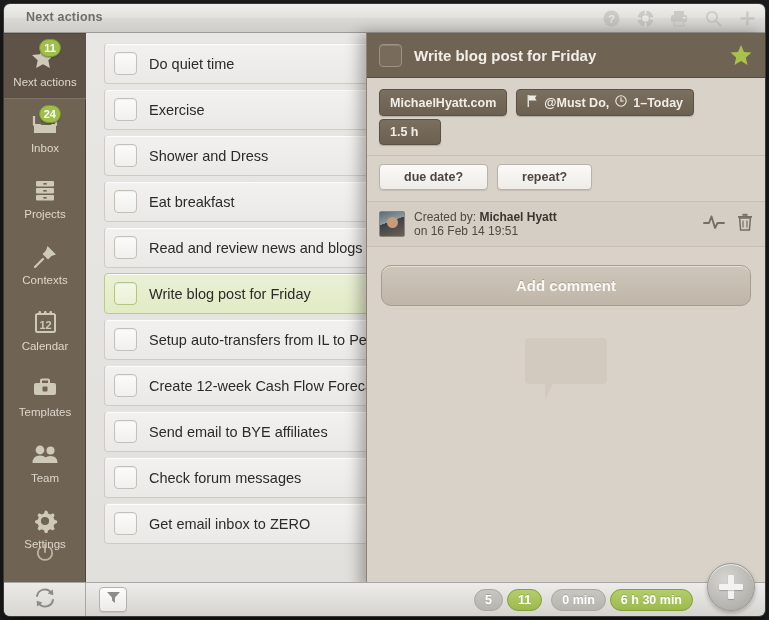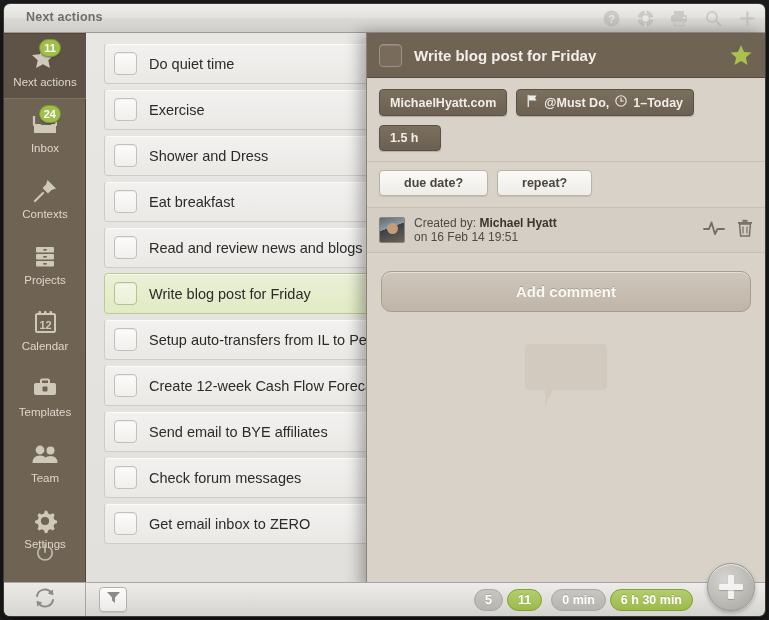--- a/index.html
+++ b/index.html
@@ -111,21 +111,21 @@
     border-bottom:1px solid #564b3f;
   }
   #detail-head .chk2 {
     width:23px; height:23px; border-radius:4px;
     background:#786b5b; border:1px solid #9d9284; margin-right:12px;
     box-shadow:0 1px 0 rgba(255,255,255,.15) inset;
   }
   #detail-head .dtitle { flex:1; color:#f3efe8; font-size:15px; font-weight:bold; }
   .star { width:24px; height:24px; }
 
-  #pills { padding:11px 12px 6px 12px; display:flex; flex-wrap:wrap; gap:9px 9px; }
+  #pills { padding:11px 12px 6px 12px; display:flex; flex-wrap:wrap; gap:3px 9px; }
   .pill {
     background:linear-gradient(to bottom,#7b6f5f,#6b6051);
     border:1px solid #5c5244; border-radius:4px;
     color:#f2eee7; font-size:12.5px; font-weight:bold;
     padding:5px 10px; white-space:nowrap;
     display:flex; align-items:center; gap:6px;
     box-shadow:0 1px 1px rgba(0,0,0,.18);
   }
   #qbtns { padding:8px 12px 11px 12px; display:flex; gap:9px; border-top:1px solid #c7bfb4; margin-top:4px; }
   .qbtn {
@@ -277,40 +277,40 @@
             <path d="M4 4 L4 13 L10 13 L12 17 L20 17 L22 13 L26 13 L26 4" fill="none" stroke="#cfc9ba" stroke-width="2.2" stroke-linejoin="round"></path>
             <path d="M4 13 L4 21 L26 21 L26 13" fill="#cfc9ba"></path>
           </svg>
         <div class="badge">24</div>
       </div>
       <div class="side-label">Inbox</div>
     </div>
 
     <div class="side-item">
       <div class="side-ico">
-        <svg width="28" height="28" viewBox="0 0 28 28">
-            <path d="M16.5 3 L25 11.5 L20.5 13 L17 16.5 L11.5 11 L15 7.5 Z" fill="#cfc9ba"></path>
-            <line x1="12" y1="16" x2="4" y2="24" stroke="#cfc9ba" stroke-width="2.2" stroke-linecap="round"></line>
-          </svg>
-      </div>
-      <div class="side-label">Contexts</div>
-    </div>
-
-    <div class="side-item">
-      <div class="side-ico">
         <svg width="26" height="26" viewBox="0 0 26 26">
             <rect x="4" y="3" width="18" height="5.5" rx="1" fill="#cfc9ba"></rect>
             <rect x="11.3" y="5" width="3.4" height="1.6" fill="#6f6354"></rect>
             <rect x="4" y="10" width="18" height="5.5" rx="1" fill="#cfc9ba"></rect>
             <rect x="11.3" y="12" width="3.4" height="1.6" fill="#6f6354"></rect>
             <rect x="4" y="17" width="18" height="5.5" rx="1" fill="#cfc9ba"></rect>
             <rect x="11.3" y="19" width="3.4" height="1.6" fill="#6f6354"></rect>
           </svg>
       </div>
       <div class="side-label">Projects</div>
+    </div>
+
+    <div class="side-item">
+      <div class="side-ico">
+        <svg width="28" height="28" viewBox="0 0 28 28">
+            <path d="M16.5 3 L25 11.5 L20.5 13 L17 16.5 L11.5 11 L15 7.5 Z" fill="#cfc9ba"></path>
+            <line x1="12" y1="16" x2="4" y2="24" stroke="#cfc9ba" stroke-width="2.2" stroke-linecap="round"></line>
+          </svg>
+      </div>
+      <div class="side-label">Contexts</div>
     </div>
 
     <div class="side-item">
       <div class="side-ico">
         <svg width="27" height="27" viewBox="0 0 27 27">
             <rect x="4" y="5" width="19" height="18" rx="1.5" fill="none" stroke="#cfc9ba" stroke-width="2"></rect>
             <rect x="6.5" y="2" width="2.5" height="4" rx="1" fill="#cfc9ba"></rect>
             <rect x="12" y="2" width="2.5" height="4" rx="1" fill="#cfc9ba"></rect>
             <rect x="17.5" y="2" width="2.5" height="4" rx="1" fill="#cfc9ba"></rect>
             <text x="13.5" y="19.5" font-size="11" font-weight="bold" fill="#cfc9ba" text-anchor="middle" font-family="Liberation Sans">12</text>

